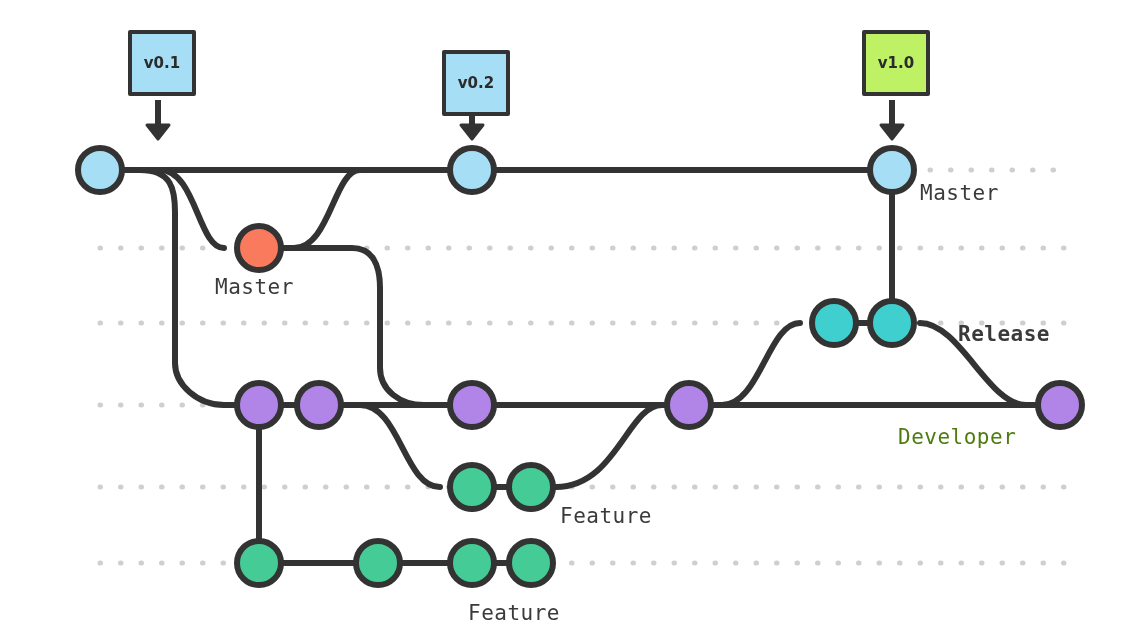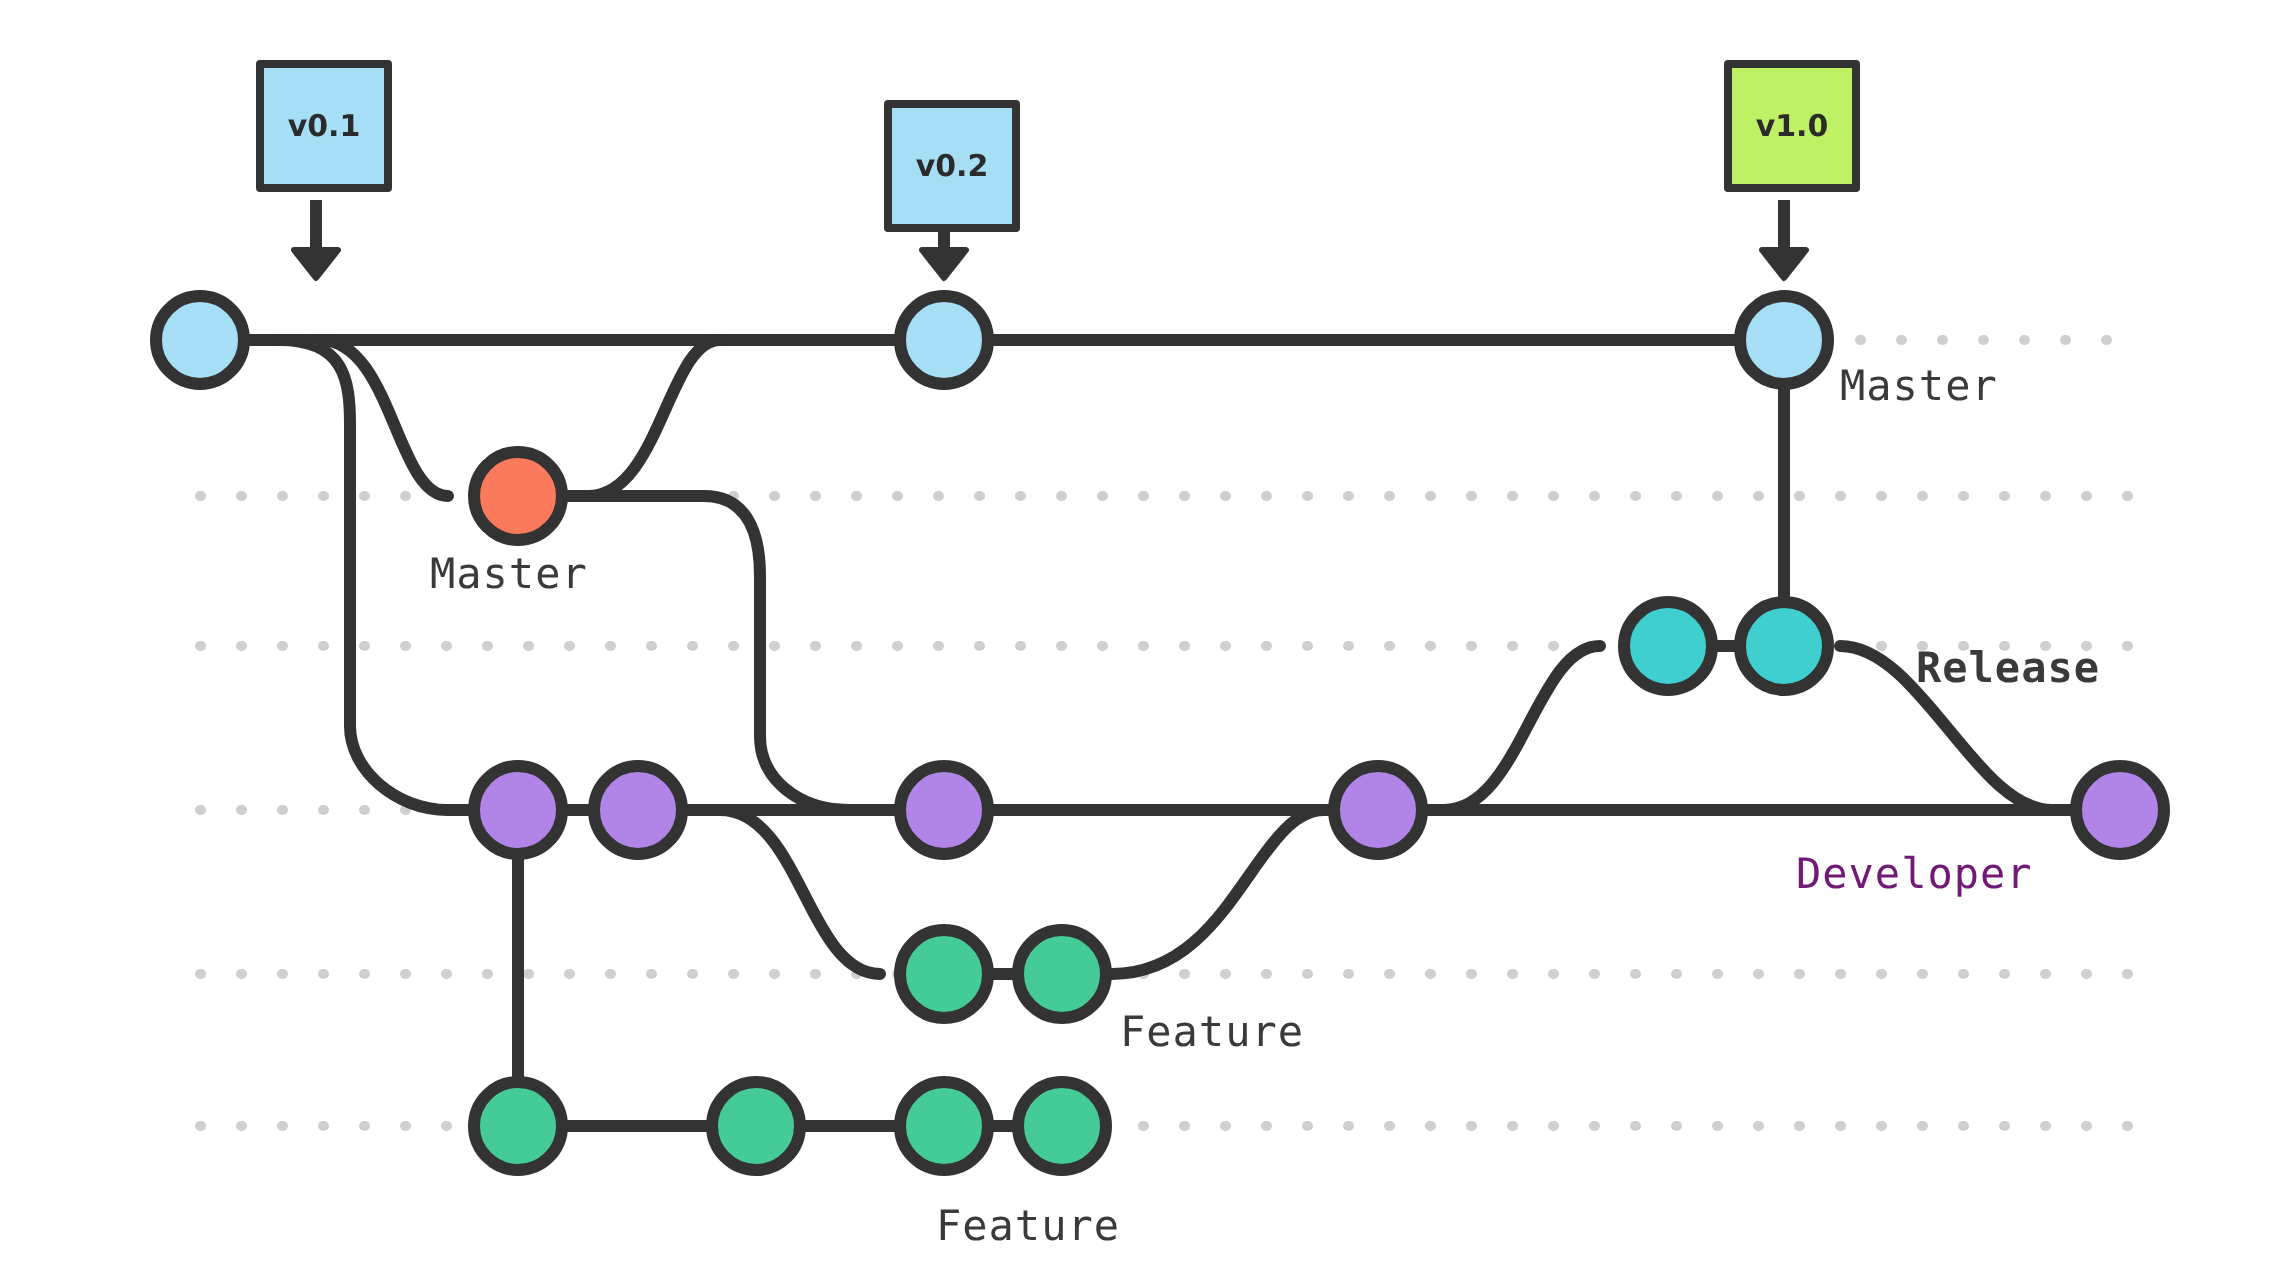--- a/index.html
+++ b/index.html
@@ -83,18 +83,18 @@
         <span>v0.2</span>
       </div>
       <div class="tag-box" style="left: 862px; top: 30px; width: 60px; height: 58px; background: #bef264; border-color: rgb(51, 51, 51);">
         <span>v1.0</span>
       </div>
     </div>
   <div id="labels-layer">
       <div class="lane-label" style="left: 920px; top: 181px; color: rgb(58, 58, 58);">Master</div>
       <div class="lane-label" style="left: 215px; top: 275px; color: rgb(58, 58, 58);">Master</div>
       <div class="lane-label" style="left: 958px; top: 322px; color: rgb(58, 58, 58); font-weight: bold;">Release</div>
-      <div class="lane-label" style="left: 898px; top: 425px; color: #701a75;">Developer</div>
+      <div class="lane-label" style="left: 898px; top: 425px; color: #4d7c0f;">Developer</div>
       <div class="lane-label" style="left: 560px; top: 504px; color: rgb(58, 58, 58);">Feature</div>
       <div class="lane-label" style="left: 468px; top: 601px; color: rgb(58, 58, 58);">Feature</div>
     </div>
 
 </div>
 
 </body></html>

